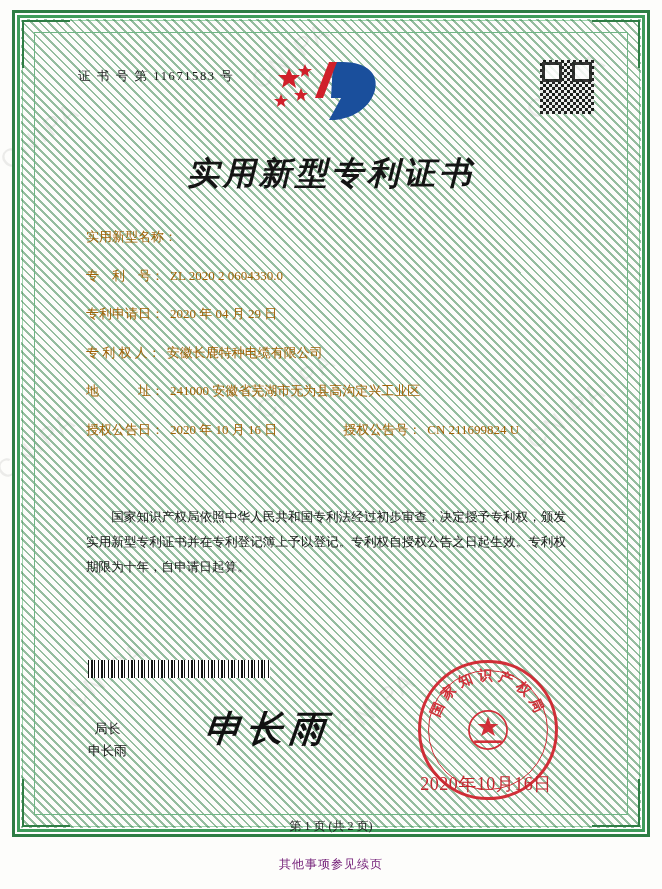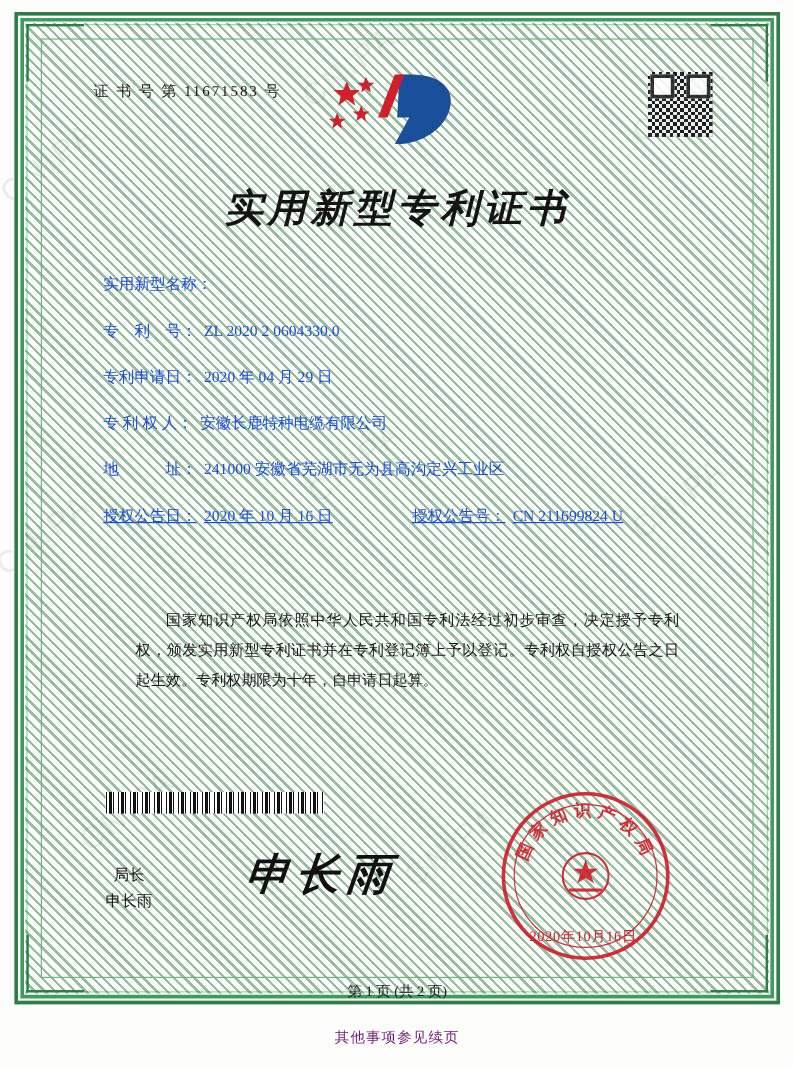--- a/index.html
+++ b/index.html
@@ -153,49 +153,47 @@
     position: absolute;
     left: 86px;
     top: 228px;
     right: 78px;
   }
   .field-row {
     display: flex;
     align-items: baseline;
     margin-bottom: 20.5px;
     font-size: 13px;
-    color: #1d4ed8;
+    color: #a16207;
   }
   .field-label {
     white-space: pre;
     flex: 0 0 auto;
   }
   .field-value {
     margin-left: 6px;
   }
   .field-row.dual {
     justify-content: flex-start;
-    text-decoration: underline;
   }
   .field-row .spacer2 {
     display: inline-block;
     width: 66px;
   }
 
   
   .paras {
     position: absolute;
     left: 86px;
     right: 96px;
     top: 505px;
     font-size: 12.6px;
     line-height: 2.0;
     text-align: justify;
     color: #1a1a1a;
-    margin-left: 27px;
   }
   .paras p {
     margin: 0 0 6px 0;
     text-indent: 2em;
   }
 
   
   .barcode {
     position: absolute;
     left: 88px;
@@ -254,21 +252,21 @@
     font-size: 11px;
     font-weight: bold;
     letter-spacing: 1px;
   }
   .seal-date {
     position: absolute;
     left: 420px;
     top: 772px;
     width: 132px;
     text-align: center;
-    font-size: 12px;
+    font-size: 18px;
     color: #c4262e;
     letter-spacing: .5px;
   }
 
   
   .page-num {
     position: absolute;
     left: 0; right: 0;
     top: 818px;
     text-align: center;

